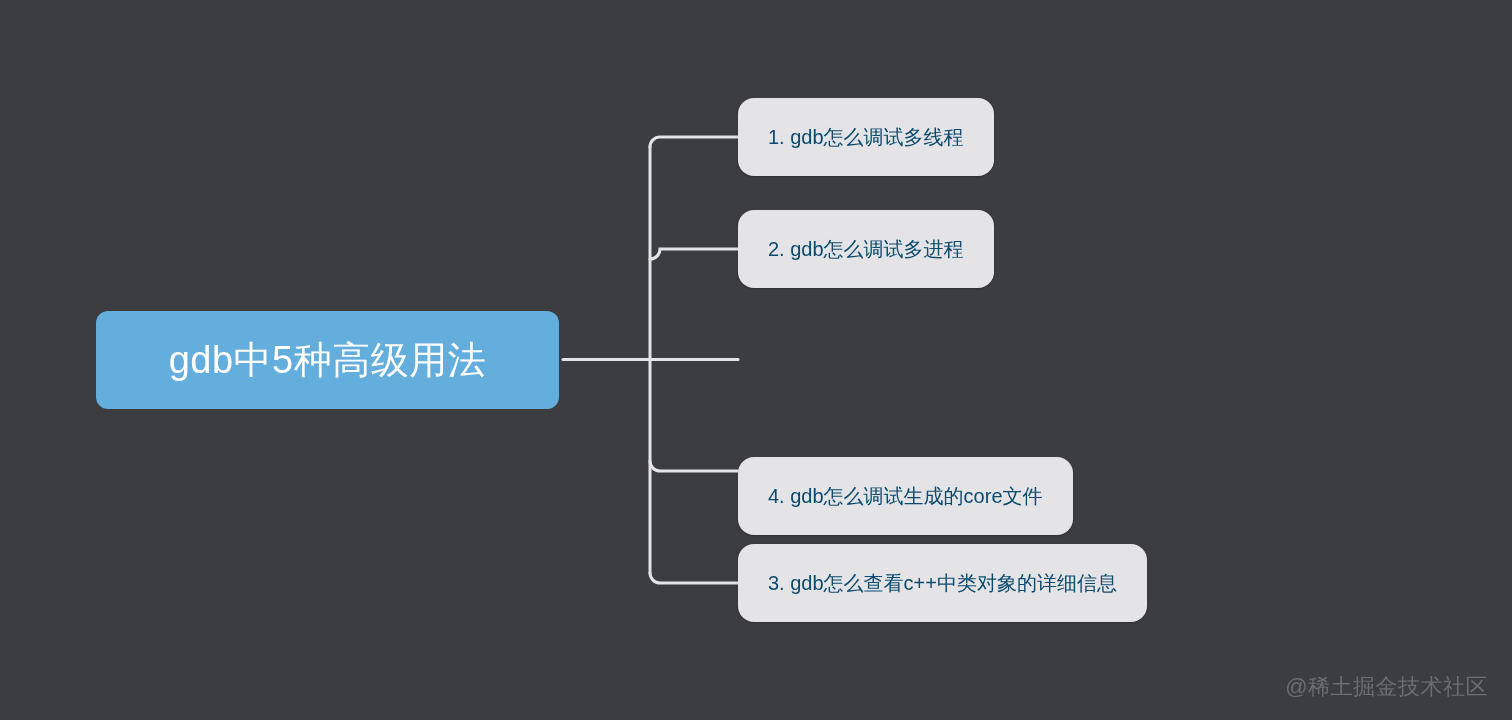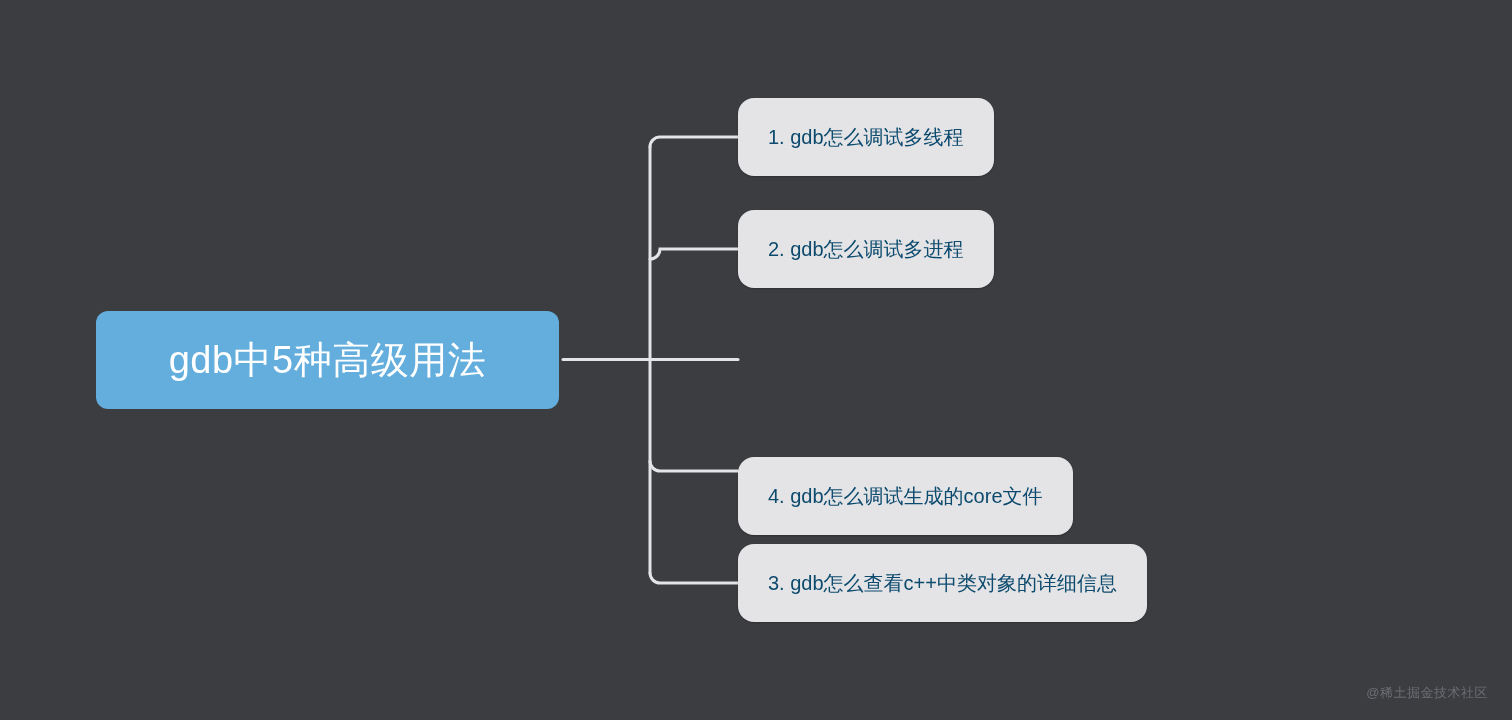--- a/index.html
+++ b/index.html
@@ -55,21 +55,21 @@
   }
   .child-node .node-label {
     color: #0c4a6e;
     font-size: 20px;
   }
   #watermark {
     position: absolute;
     right: 24px;
     bottom: 18px;
     color: #6b6d72;
-    font-size: 13px;
+    font-size: 22px;
     letter-spacing: 0.5px;
   }
 </style>
 </head>
 <body>
 
 <div id="canvas">
 
   <svg id="connectors" viewBox="0 0 1512 720" xmlns="http://www.w3.org/2000/svg">
     <g fill="none" stroke="#e4e4e6" stroke-width="3" stroke-linecap="round">

